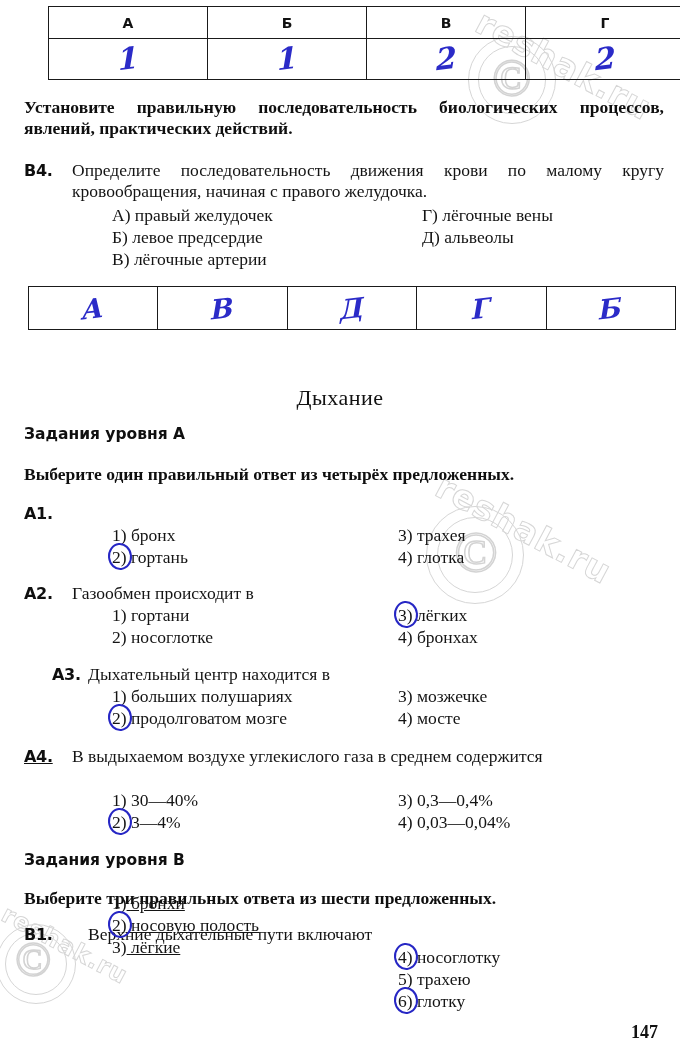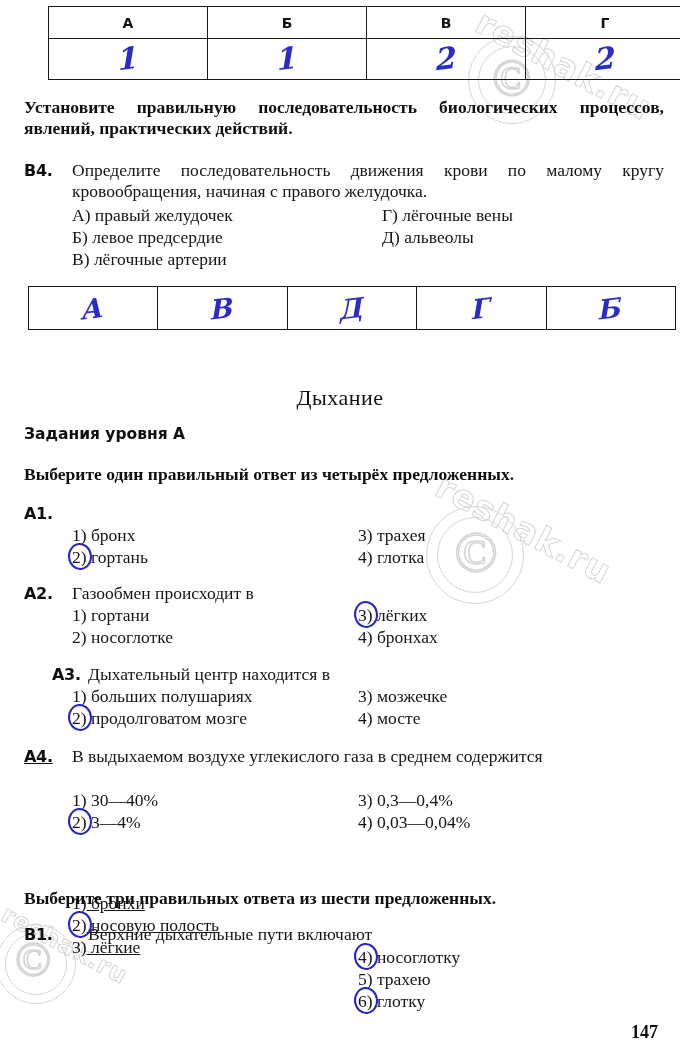--- a/index.html
+++ b/index.html
@@ -130,21 +130,21 @@
     color: #141414;
   }
 
   .opts {
     position: absolute;
     font-family: "Liberation Serif", serif;
     font-size: 17.5px;
     line-height: 22px;
     color: #141414;
   }
-  .opt-row { position: relative; height: 22px; white-space: nowrap; }
+  .opt-row { position: relative; height: 22px; white-space: nowrap; margin-left: 40px; }
   .opt { position: relative; display: inline-block; }
 
   
   .circled::before {
     content: "";
     position: absolute;
     left: -4.5px;
     top: -3px;
     width: 20px;
     height: 23px;
@@ -342,20 +342,21 @@
     <div class="opt-row">
       <span class="opt">3)</span>
       <span>0,3—0,4%</span>
     </div>
     <div class="opt-row">
       <span class="opt">4)</span>
       <span>0,03—0,04%</span>
     </div>
   </div>
 
+  <div class="level-title" style="left:24px; top:851px;">Задания уровня В</div>
   <div class="blk instr" style="left:24px; top:888px; width:640px; text-align:left;">Выберите три правильных ответа из шести предложенных.</div>
 
   <div class="qnum" style="left:24px; top:925px;">B1.</div>
   <div class="blk qtext" style="left:88px; top:924px; width:590px;">Верхние дыхательные пути включают</div>
   <div class="opts" style="left:72px; top:892px;text-decoration:underline;">
     <div class="opt-row">
       <span class="opt">1)</span>
       <span>бронхи</span>
     </div>
     <div class="opt-row">

